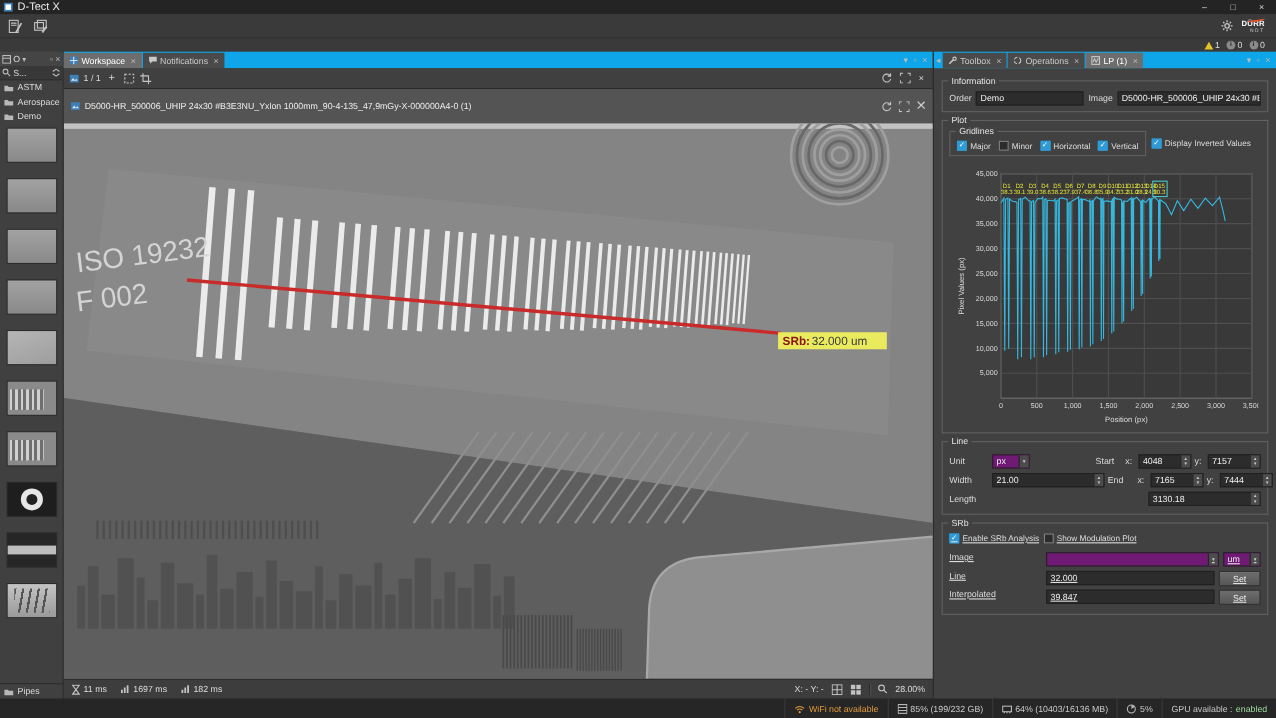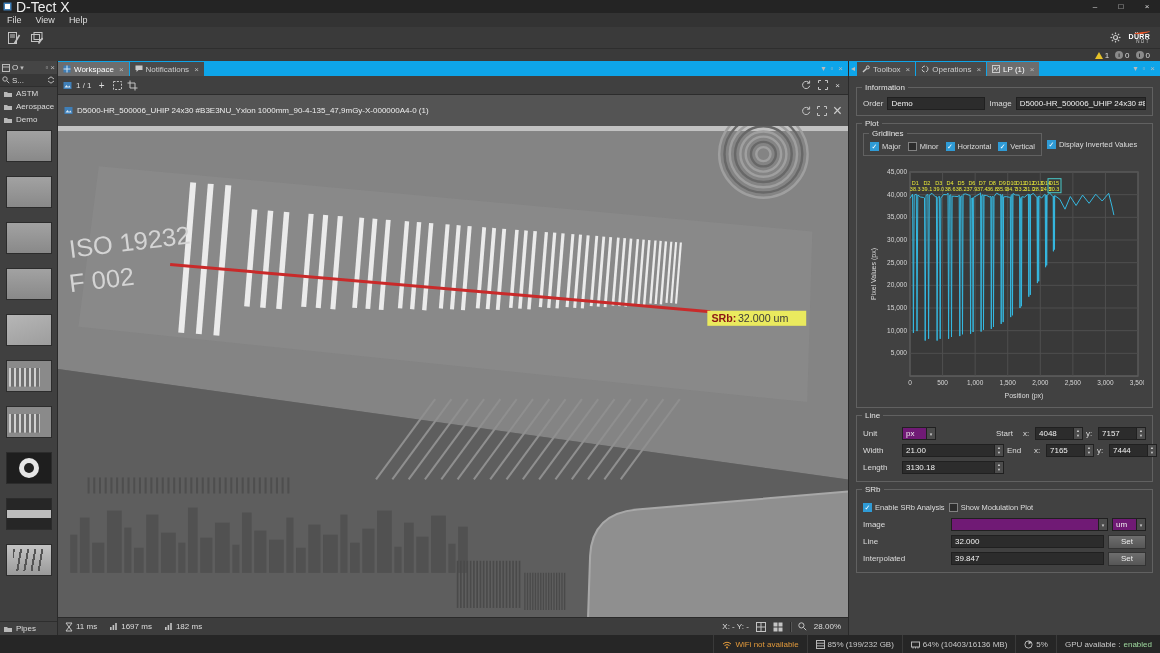--- a/index.html
+++ b/index.html
@@ -7,21 +7,21 @@
   .app{width:1160px;height:653px;display:flex;flex-direction:column;background:#3c3c3c;
        font-family:"Liberation Sans",sans-serif;color:#ddd;overflow:hidden;position:relative;}
   svg{display:block;}
   svg text{font-family:"Liberation Sans",sans-serif;}
 
   
   .g-close::before{content:"×";} .g-chev::before{content:"▾";} .g-float::before{content:"▫";}
   .g-left::before{content:"◂";} .g-min::before{content:"–";} .g-restore::before{content:"□";}
 
   
-  .titlebar{height:13px;background:#242424;display:flex;align-items:center;font-size:14px;color:#eee;flex:0 0 auto;}
+  .titlebar{height:13px;background:#242424;display:flex;align-items:center;font-size:10px;color:#eee;flex:0 0 auto;}
   .appicon{margin:0 4px 0 3px;display:flex;}
   .winbtns{margin-left:auto;display:flex;height:100%;}
   .winbtn{width:26px;display:flex;align-items:center;justify-content:center;font-size:8px;color:#ddd;}
 
   
   .menubar{height:14px;background:#333;display:flex;align-items:center;font-size:9px;flex:0 0 auto;}
   .menu-item{padding:0 7px;height:100%;display:flex;align-items:center;color:#ddd;}
 
   
   .toolbar{height:22px;background:#3a3a3a;border-bottom:1px solid #2e2e2e;display:flex;align-items:center;padding:0 4px;flex:0 0 auto;}
@@ -115,29 +115,29 @@
   .cb.checked .box{background:#2f9bd6;border-color:#2f9bd6;}
   .cb.checked .box::after{content:"✓";}
 
   .gridlines-row{display:flex;align-items:center;gap:5px;}
   .gridlines-box{border:1px solid #616161;position:relative;padding:8px 6px 4px;display:flex;gap:7px;flex:0 0 auto;}
   .chartwrap{margin-top:8px;display:flex;justify-content:center;}
   .ctick{font-size:6.5px;fill:#d8d8d8;}
   .cann{font-size:5.5px;fill:#e8e838;}
   .caxis{font-size:7px;fill:#ddd;}
 
-  .lrow{display:flex;align-items:center;height:17px;gap:3px;}
+  .lrow{display:flex;align-items:center;height:17px;gap:3px;justify-content:space-between;}
   .llbl{width:36px;flex:0 0 36px;}
   .rlbl{margin-left:auto;width:24px;text-align:left;flex:0 0 24px;}
   .xy{width:9px;flex:0 0 9px;}
   .spin.s48{width:48px;flex:0 0 48px;}
   .spin.s102{width:102px;flex:0 0 102px;}
   .select.s34{width:34px;flex:0 0 34px;}
 
-  .srow{display:flex;align-items:center;height:17px;gap:4px;}
+  .srow{display:flex;align-items:flex-start;height:17px;gap:4px;text-decoration:underline;}
   .slbl{width:84px;flex:0 0 84px;}
 
   
   .bottombar{height:18px;background:#262626;display:flex;align-items:center;justify-content:flex-end;font-size:8px;color:#c9c9c9;flex:0 0 auto;}
   .bb-item{display:flex;align-items:center;gap:3px;padding:0 8px;height:100%;border-left:1px solid #3a3a3a;white-space:nowrap;}
   .bb-item.wifi{color:#e29a3c;}
   .gpu-val{color:#9fd99f;}
 </style>
 </head>
 <body>
@@ -152,25 +152,20 @@
         </svg>
     </span>
     <span>D-Tect X</span>
     <div class="winbtns">
       <span class="winbtn g-min"></span>
       <span class="winbtn g-restore"></span>
       <span class="winbtn g-close"></span>
     </div>
   </div>
 
-  <div class="menubar">
-    <span class="menu-item">File</span>
-    <span class="menu-item">View</span>
-    <span class="menu-item">Help</span>
-  </div>
 
   <div class="toolbar">
     <span class="toolbtn">
       <svg width="14" height="14" viewBox="0 0 14 14">
           <rect x="1.5" y="1.5" width="8" height="11" fill="none" stroke="#c4c4c4"></rect>
           <line x1="3" y1="4" x2="8" y2="4" stroke="#c4c4c4"></line>
           <line x1="3" y1="6" x2="8" y2="6" stroke="#c4c4c4"></line>
           <line x1="12.5" y1="4" x2="7.5" y2="12.5" stroke="#c4c4c4" stroke-width="1.6"></line>
         </svg>
     </span>

